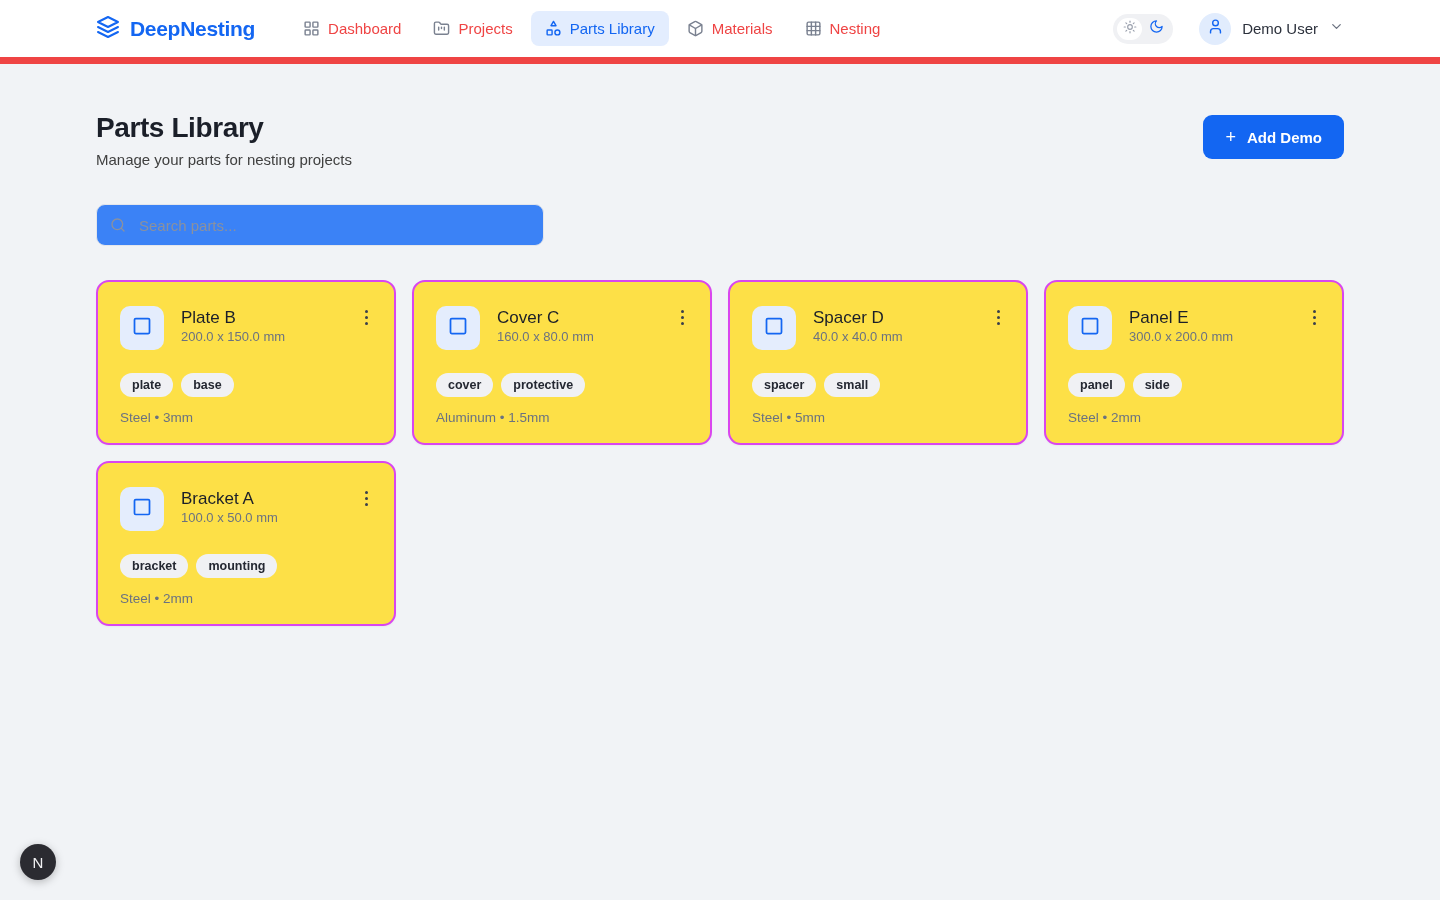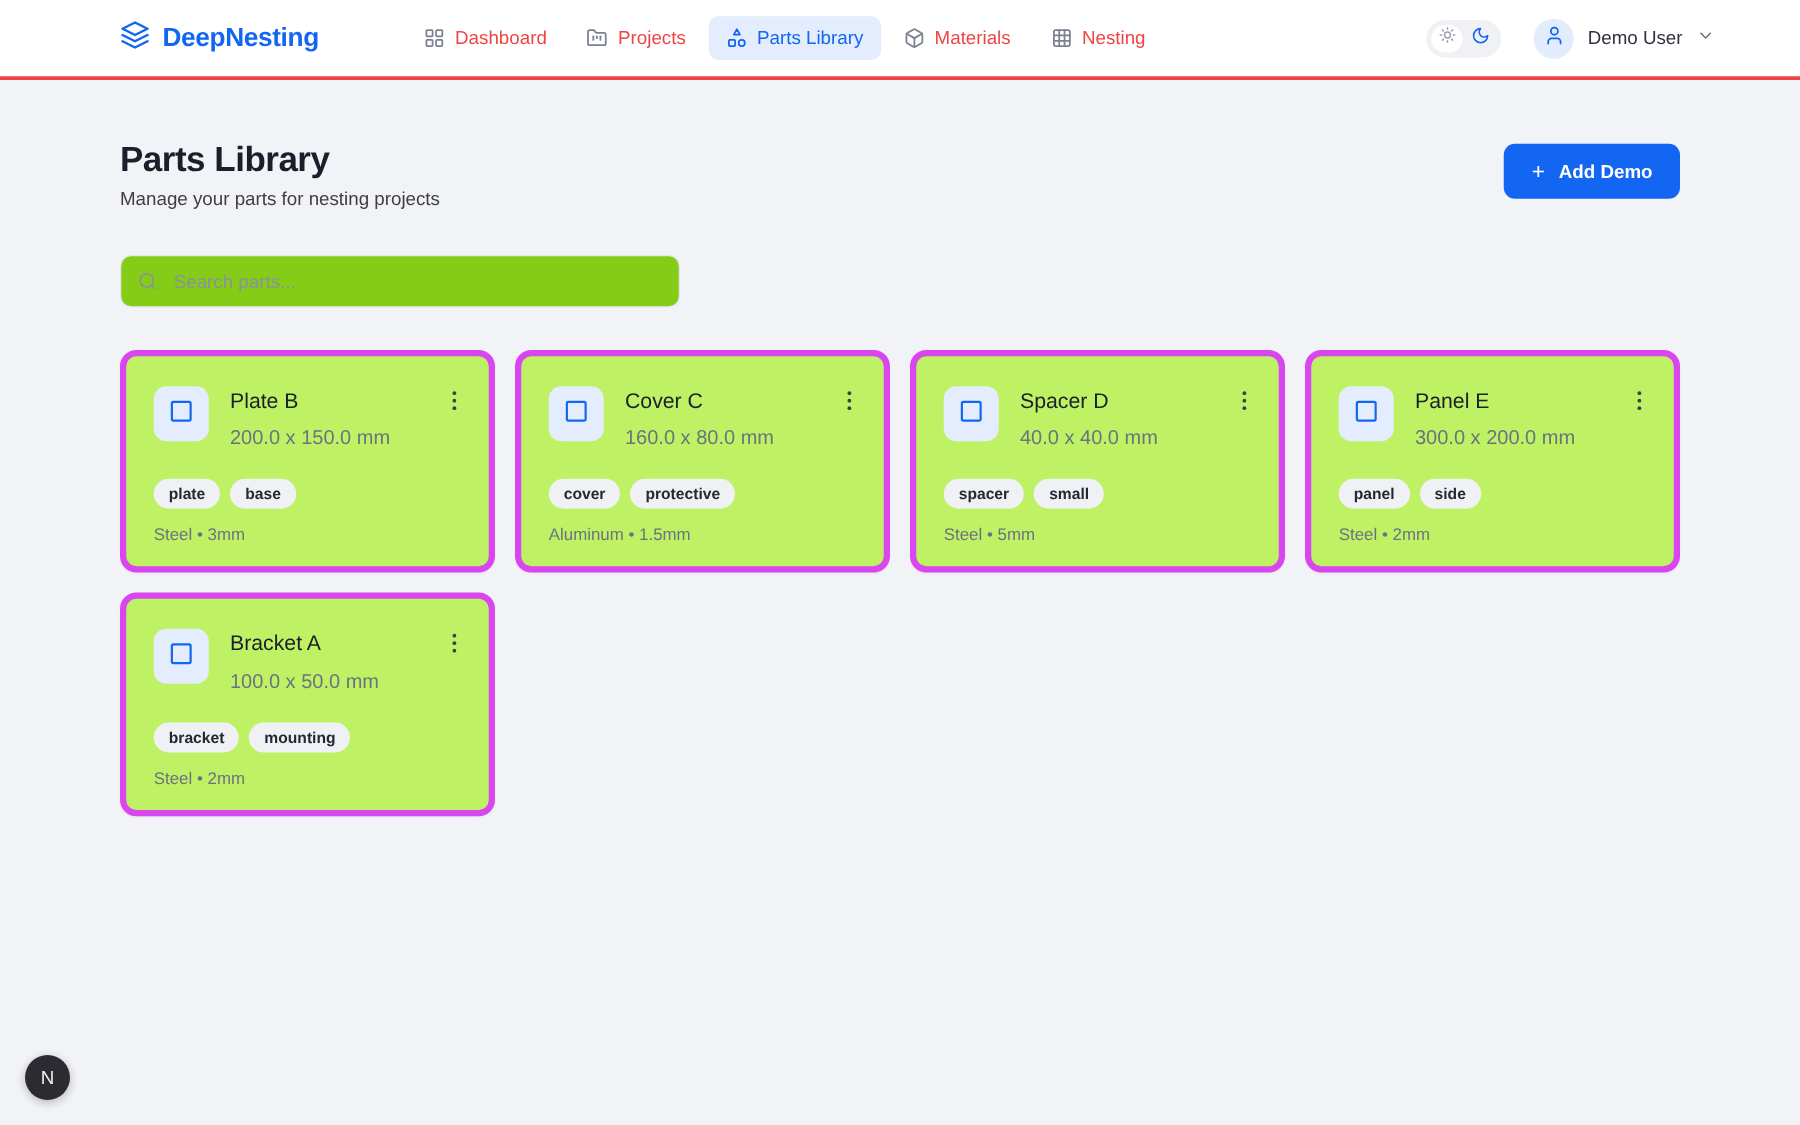--- a/index.html
+++ b/index.html
@@ -8,26 +8,25 @@
     background: #f1f3f6;
     font-family: "Liberation Sans", "DejaVu Sans", sans-serif;
     -webkit-font-smoothing: antialiased;
     overflow: hidden;
   }
 
   
   .header {
     height: 64px;
     background: #ffffff;
-    border-bottom: 3px solid #ef4444;
+    border-bottom: 7px solid #ef4444;
     display: flex;
     align-items: center;
-    padding: 0 68px 0 96px;
+    padding: 0 96px 0 96px;
     position: relative;
-    gap: 36px;
   }
   .brand { display: flex; align-items: center; gap: 10px; margin-right: 34px; }
   .brand-name {
     font-size: 21px; font-weight: 700; color: #1366f2; letter-spacing: -0.3px;
   }
   .nav { display: flex; align-items: center; gap: 4px; }
   .nav-item {
     display: flex; align-items: center; gap: 8px;
     padding: 9px 14px; border-radius: 8px;
     font-size: 15px; color: #ef4444; cursor: pointer;
@@ -74,57 +73,57 @@
   }
   .add-btn .plus { font-size: 18px; font-weight: 400; line-height: 1; }
 
   
   .search-wrap {
     margin-top: 36px; position: relative;
     width: 448px; height: 42px;
   }
   .search-input {
     width: 100%; height: 100%;
-    background: #84cc16;
+    background: #3b82f6;
     border: 1px solid #e4e6eb;
     border-radius: 9px;
     padding: 0 14px 0 42px;
     font-size: 15px; color: #2c313c;
     font-family: inherit; outline: none;
   }
   .search-input::placeholder { color: #8b919e; }
   .search-ico {
     position: absolute; left: 14px; top: 50%; transform: translateY(-50%);
     display: flex; pointer-events: none;
   }
 
   
   .grid {
     margin-top: 34px;
     display: grid;
     grid-template-columns: repeat(4, 300px);
     gap: 16px;
   }
   .card {
-    background: #bef264;
-    border: 5px solid #d946ef;
+    background: #fde047;
+    border: 2px solid #d946ef;
     border-radius: 13px;
     padding: 24px 22px 18px 22px;
     box-shadow: 0 1px 2px rgba(16,24,40,0.04);
   }
   .card-top { display: flex; align-items: flex-start; }
   .card-tile {
     width: 44px; height: 44px; border-radius: 10px;
     background: #e4edfd;
     display: flex; align-items: center; justify-content: center;
     flex: 0 0 auto;
   }
   .card-titles { margin-left: 17px; padding-top: 1px; }
   .card-name { font-size: 17px; color: #1b1f29; line-height: 1.25; }
-  .card-dims { font-size: 16px; color: #6b7280; margin-top: 11px; }
+  .card-dims { font-size: 13px; color: #6b7280; margin-top: 1px; }
   .card-menu {
     margin-left: auto; cursor: pointer; padding: 2px 4px;
     display: flex; flex-direction: column; gap: 3px; align-items: center;
     align-self: flex-start; margin-top: 2px;
   }
   .card-menu i { width: 3px; height: 3px; border-radius: 50%; background: #3a3f4b; display: block; }
   .tags { display: flex; gap: 8px; margin-top: 23px; flex-wrap: wrap; }
   .tag {
     background: #f0f1f4; color: #242832;
     font-size: 12.5px; font-weight: 700;

